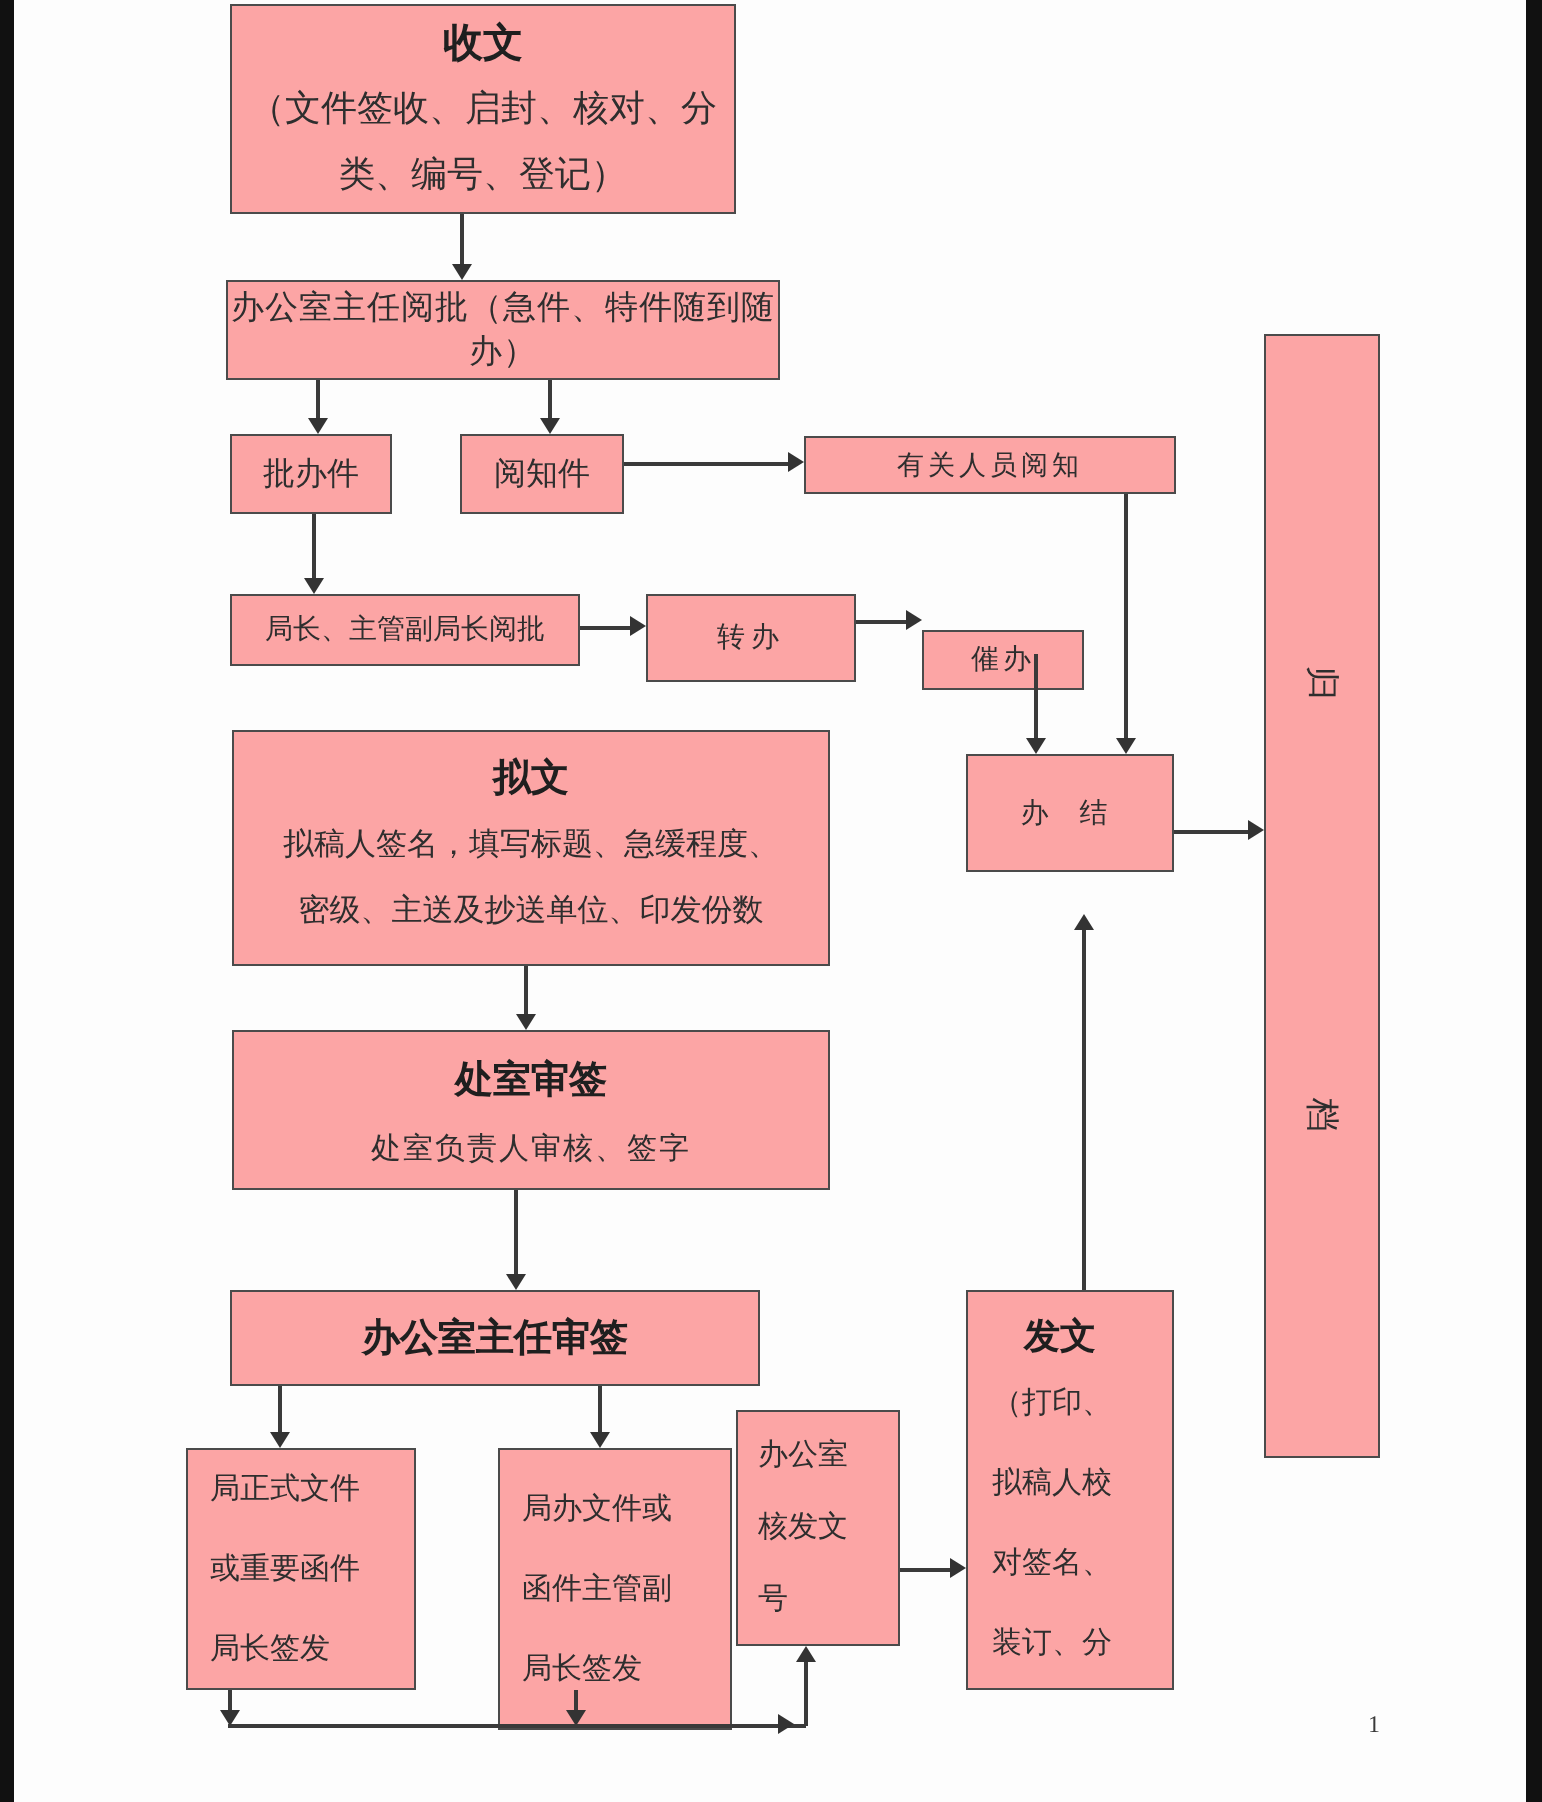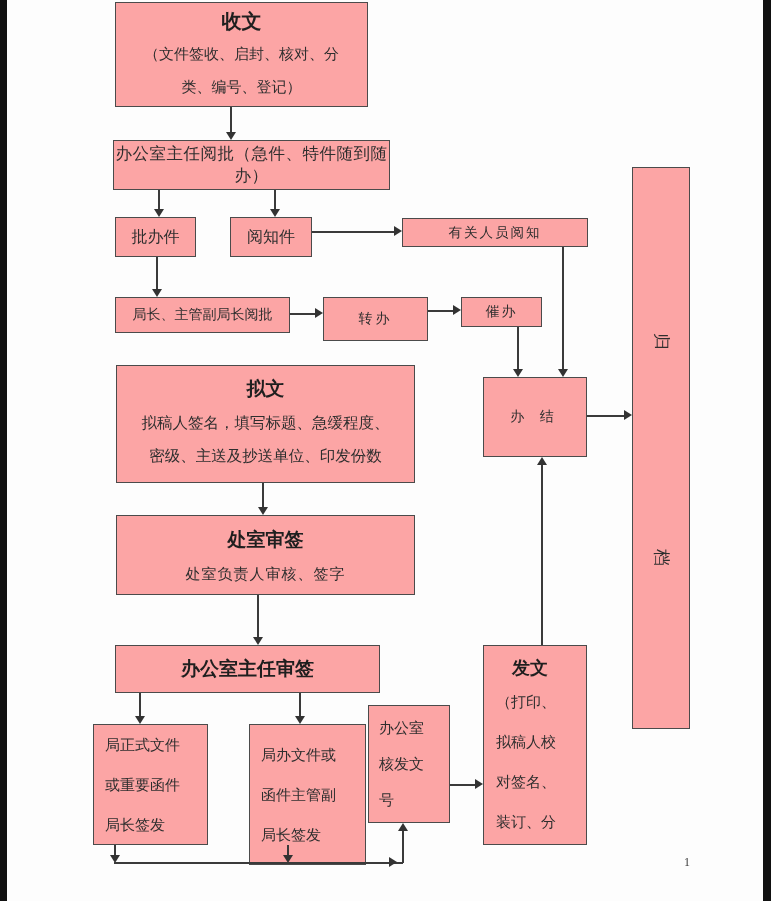--- a/index.html
+++ b/index.html
@@ -24,21 +24,21 @@
 </head>
 <body>
 
 <div class="canvas">
 
   <div class="edgebar" style="left:0;top:0;width:7px;height:901px;"></div>
   <div class="edgebar" style="left:763px;top:0;width:8px;height:901px;"></div>
 
   <div class="box" style="left:115px;top:2px;width:253px;height:105px;">
     <div class="title" style="font-size:20px;margin-top:2px;">收文</div>
-    <div class="body" style="font-size:15px;line-height:33px;margin-top:3px;">（文件签收、启封、核对、分
+    <div class="body" style="font-size:18px;line-height:33px;margin-top:3px;">（文件签收、启封、核对、分
 类、编号、登记）</div>
   </div>
 
   <div class="box" style="left:113px;top:140px;width:277px;height:50px;">
     <div class="lbl" style="font-size:16.5px;letter-spacing:0.5px;">办公室主任阅批（急件、特件随到随办）</div>
   </div>
 
   <div class="box" style="left:230px;top:217px;width:82px;height:40px;">
     <div class="lbl" style="font-size:16px;">阅知件</div>
   </div>
@@ -52,25 +52,25 @@
   </div>
 
   <div class="box" style="left:115px;top:297px;width:175px;height:36px;">
     <div class="lbl" style="font-size:14px;">局长、主管副局长阅批</div>
   </div>
 
   <div class="box" style="left:323px;top:297px;width:105px;height:44px;">
     <div class="lbl" style="font-size:14px;letter-spacing:3px;">转办</div>
   </div>
 
-  <div class="box" style="left:461px;top:297px;width:81px;height:30px;">
+  <div class="box" style="left:461px;top:315px;width:81px;height:30px;">
     <div class="lbl" style="font-size:14px;letter-spacing:2px;">催办</div>
   </div>
 
-  <div class="box" style="left:483px;top:377px;width:104px;height:80px;">
+  <div class="box" style="left:483px;top:377px;width:104px;height:59px;">
     <div class="lbl" style="font-size:14px;letter-spacing:6px;">办  结</div>
   </div>
 
   <div class="box" style="left:116px;top:365px;width:299px;height:118px;">
     <div class="title" style="font-size:19px;">拟文</div>
     <div class="body" style="font-size:15.5px;line-height:33px;margin-top:4px;">拟稿人签名，填写标题、急缓程度、
 密级、主送及抄送单位、印发份数</div>
   </div>
 
   <div class="box" style="left:115px;top:645px;width:265px;height:48px;">

